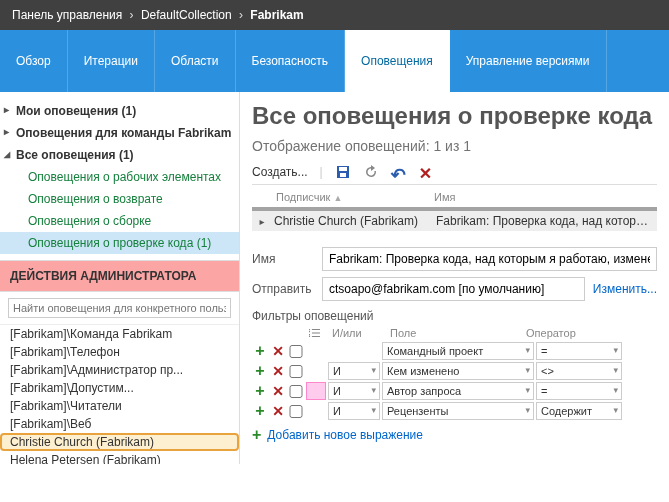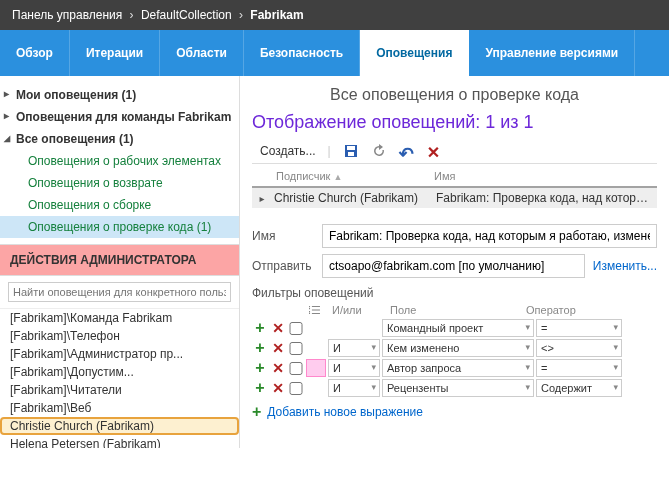--- a/index.html
+++ b/index.html
@@ -6,21 +6,21 @@
   body { font-family: "Segoe UI", Tahoma, sans-serif; font-size: 12px; color: #333; background: #fff; width: 669px; }
   
   
   .breadcrumb { background: #404040; color: #fff; padding: 8px 12px; font-size: 12px; }
   .breadcrumb span { margin-right: 4px; }
   .breadcrumb .sep { opacity: .8; }
   .breadcrumb .current { font-weight: bold; }
   
   
   .tabs { background: #2b90de; display: flex; }
-  .tab { padding: 16px 16px; color: #fff; cursor: pointer; border-right: 1px solid rgba(255,255,255,.2); font-weight: bold; }
+  .tab { padding: 24px 16px; color: #fff; cursor: pointer; border-right: 1px solid rgba(255,255,255,.2); }
   .tab.active { background: #fff; color: #0369a1; }
   
   
   .main { display: flex; }
   .sidebar { width: 240px; border-right: 1px solid #ddd; padding-top: 8px; }
   .content { flex: 1; padding: 10px 12px; min-width: 0; }
   
   
   .tree-item { padding: 4px 6px 4px 18px; cursor: pointer; position: relative; white-space: nowrap; overflow: hidden; text-overflow: ellipsis; }
   .tree-item.root { font-weight: bold; padding-left: 16px; }
@@ -33,28 +33,28 @@
   .search-box { width: calc(100% - 16px); margin: 6px 8px; padding: 3px 4px; border: 1px solid #ccc; font-size: 11px; color:#888;}
   .user-list { border-top:1px solid #eee; max-height: 140px; overflow-y: scroll; }
   .user-list-inner { }
   .user-item { padding: 2px 10px; cursor: pointer; white-space: nowrap; overflow:hidden; text-overflow: ellipsis;}
   .user-item.highlighted { background: #fdf0d0; border: 2px solid #e8a33d; border-radius: 4px; padding: 0 8px; }
   .user-list::-webkit-scrollbar { width: 14px; }
   .user-list::-webkit-scrollbar-track { background:#f0f0f0; }
   .user-list::-webkit-scrollbar-thumb { background:#c0c0c0; }
   
   
-  h2 { font-size: 16px; font-weight: 400; color: #555; margin-bottom: 8px; text-align: center; }
-  .display-count { font-size: 18px; color: #6d28d9; margin-bottom: 10px; }
+  h2 { font-size: 24px; font-weight: 700; color: #555; margin-bottom: 8px; }
+  .display-count { font-size: 14px; color: #737373; margin-bottom: 10px; }
   
   .toolbar { display: flex; align-items: center; gap: 12px; border-bottom: 1px solid #ddd; padding-bottom: 4px; margin-bottom: 4px;}
-  .toolbar .create { color: #333; cursor: pointer; margin-left: 8px; }
+  .toolbar .create { color: #333; cursor: pointer; }
   .t-icon { width: 16px; height: 16px; display:inline-block; cursor:pointer; }
   
-  .grid-head { display: flex; color: #888; font-size: 11px; padding: 2px 0 4px 24px; border-bottom: 2px solid #a3a3a3; align-items: flex-end;}
+  .grid-head { display: flex; color: #888; font-size: 11px; padding: 2px 0 4px 24px; border-bottom: 4px solid #a3a3a3; align-items: flex-end;}
   .grid-head .col1 { width: 158px; }
   .grid-row { display: flex; align-items: center; background: #eee; padding: 3px 2px; }
   .grid-row .expander { width: 16px; text-align:center; color:#555; font-size:10px;}
   .grid-row .c1 { width: 160px; padding-left:4px; white-space:nowrap; overflow:hidden; text-overflow:ellipsis;}
   .grid-row .c2 { flex:1; padding-left:6px; white-space:nowrap; overflow:hidden; text-overflow:ellipsis;}
   
   .form { margin-top: 16px; }
   .form-row { display: flex; align-items: center; margin-bottom: 6px; }
   .form-row label { width: 70px; color: #555; }
   .form-row input { flex: 1; padding: 4px 6px; border: 1px solid #ccc; font-size: 12px; min-width:0;}

